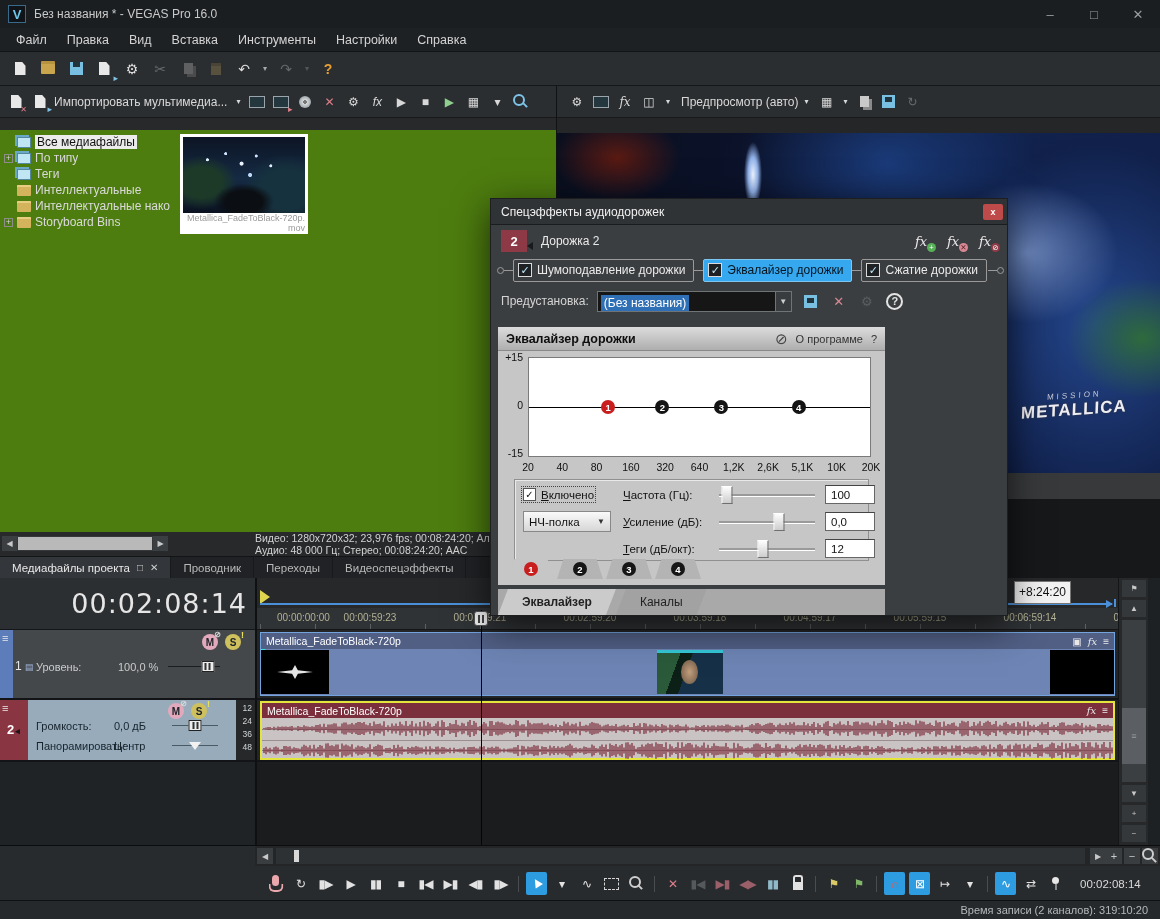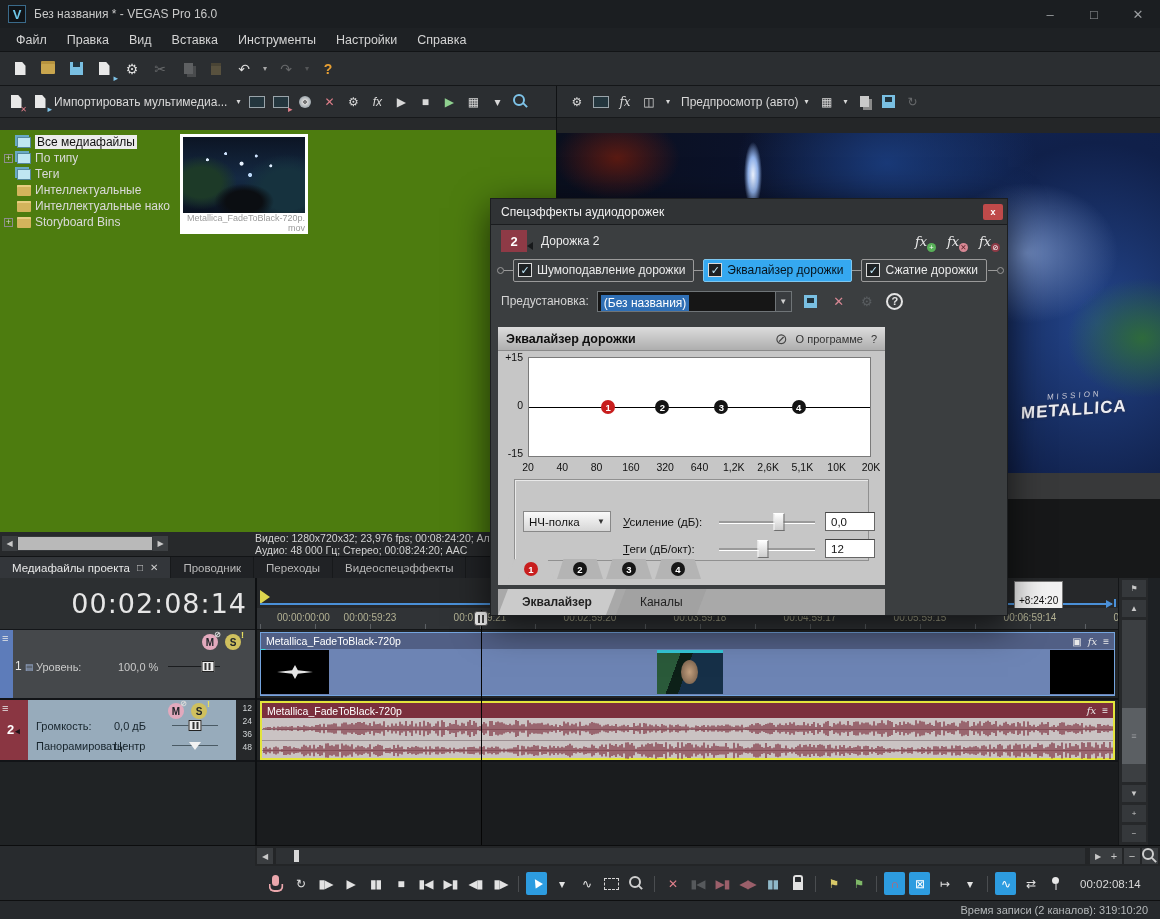--- a/index.html
+++ b/index.html
@@ -214,21 +214,21 @@
 #pan-ctl .line{position:absolute;left:0;right:0;top:5px;height:1px;background:#4a5a64}
 #pan-ctl .tri{position:absolute;left:50%;top:2px;transform:translateX(-50%);width:0;height:0;border-left:6px solid transparent;border-right:6px solid transparent;border-top:8px solid #f2f2f2}
 #db-scale{position:absolute;left:236px;top:0;width:19px;height:100%;background:#26282a;color:#d2d6d8;font-size:8.5px;text-align:right;padding:2px 3px 0 0;line-height:13px}
 #tl-left-empty{position:absolute;left:0;top:184px;width:255px;height:83px;background:#202325}
 #tl-right{position:absolute;left:255px;top:0;width:863px;height:267px;border-left:2px solid #0e1012}
 #marker-bar{position:absolute;left:0;top:0;width:100%;height:30px;background:#26282a}
 #loop-start-tri{position:absolute;left:3px;top:12px;width:0;height:0;border-top:7px solid transparent;border-bottom:7px solid transparent;border-left:10px solid #ddd64e}
 #len-line{position:absolute;left:3px;bottom:3px;width:852px;height:2px;background:#4a90d8}
 #len-line::after{content:"";position:absolute;right:-1px;top:-3px;border-left:7px solid #4a90d8;border-top:4px solid transparent;border-bottom:4px solid transparent}
 #len-bar-end{position:absolute;left:857px;bottom:1px;width:2px;height:8px;background:#4a90d8}
-#len-label{position:absolute;left:757px;top:3px;background:#f2f2f2;border:1px solid #777;color:#111;font-size:10px;padding:12px 4px;line-height:13px}
+#len-label{position:absolute;left:757px;top:3px;background:#f2f2f2;border:1px solid #777;color:#111;font-size:12px;padding:4px 4px;line-height:13px}
 #ruler{position:absolute;left:0;top:30px;width:100%;height:22px;background:#303336;border-bottom:1px solid #141618}
 #ruler::after{content:"";position:absolute;left:3px;right:0;bottom:0;height:5px;background:repeating-linear-gradient(90deg,#5c6064 0 1px,transparent 1px 55px)}
 .rlabel{position:absolute;top:4px;font-size:10px;color:#b2b193;white-space:nowrap}
 .lane{position:absolute;left:0;width:100%;background:#232527}
 #lane1{top:52px;height:70px;border-bottom:2px solid #121417}
 #lane2{top:122px;height:62px;border-bottom:2px solid #121417}
 #lane-empty{top:186px;height:81px;background:#1a1c1e}
 #vclip{position:absolute;left:3px;top:2px;width:855px;height:64px;background:var(--video-clip,#6d84b4);border:1px solid #74a4de}
 #vclip-head{height:16px;background:#515f85;display:flex;align-items:center;padding:0 5px;font-size:10.5px;color:#fff}
 #vclip-head .ics{margin-left:auto;display:flex;gap:6px;font-size:10px;color:#e8e8e8}
@@ -857,20 +857,33 @@
           <span class="flabel" style="left: 30%;">160</span>
           <span class="flabel" style="left: 40%;">320</span>
           <span class="flabel" style="left: 50%;">640</span>
           <span class="flabel" style="left: 60%;">1,2K</span>
           <span class="flabel" style="left: 70%;">2,6K</span>
           <span class="flabel" style="left: 80%;">5,1K</span>
           <span class="flabel" style="left: 90%;">10K</span>
           <span class="flabel" style="left: 100%;">20K</span>
         </div>
       <div id="eq-group">
+        <div class="gb-row" style="top:4px">
+          <span class="c1">
+            <span class="focus-box">
+              <span class="wchk checked"></span>
+              <span class="win-label ul">Включено</span>
+            </span>
+          </span>
+          <span class="c2 win-label ul">Частота (Гц):</span>
+          <span class="wslider c3">
+              <span class="wthumb" id="thumb-freq" style="left: 8%;"></span>
+            </span>
+          <input class="winput" value="100" style="">
+        </div>
         <div class="gb-row" style="top:31px">
           <span class="c1">
             <span class="wcombo">
               <span>НЧ-полка</span>
               <span class="ar">▼</span>
             </span>
           </span>
           <span class="c2 win-label ul">Усиление (дБ):</span>
           <span class="wslider c3">
               <span class="wthumb" id="thumb-gain" style="left: 62%;"></span>

